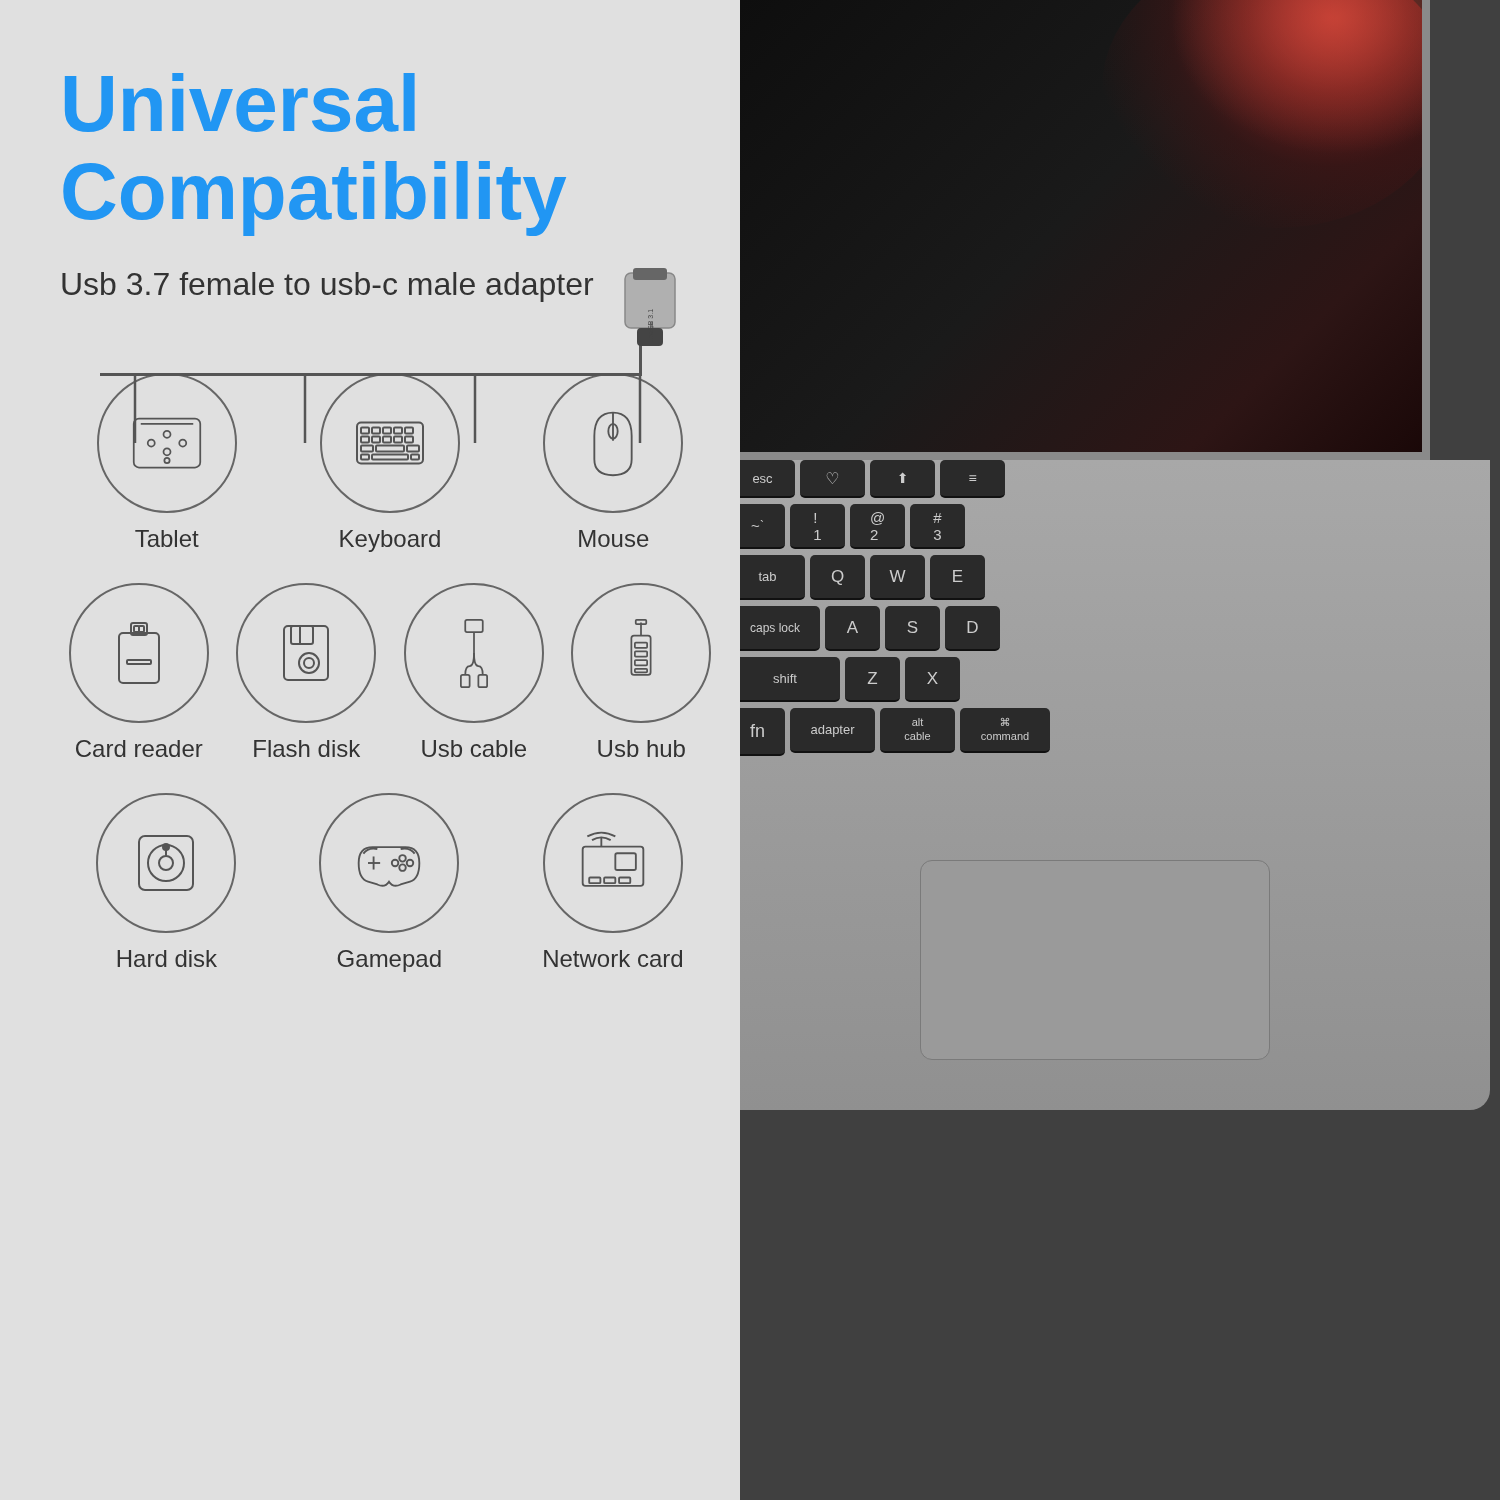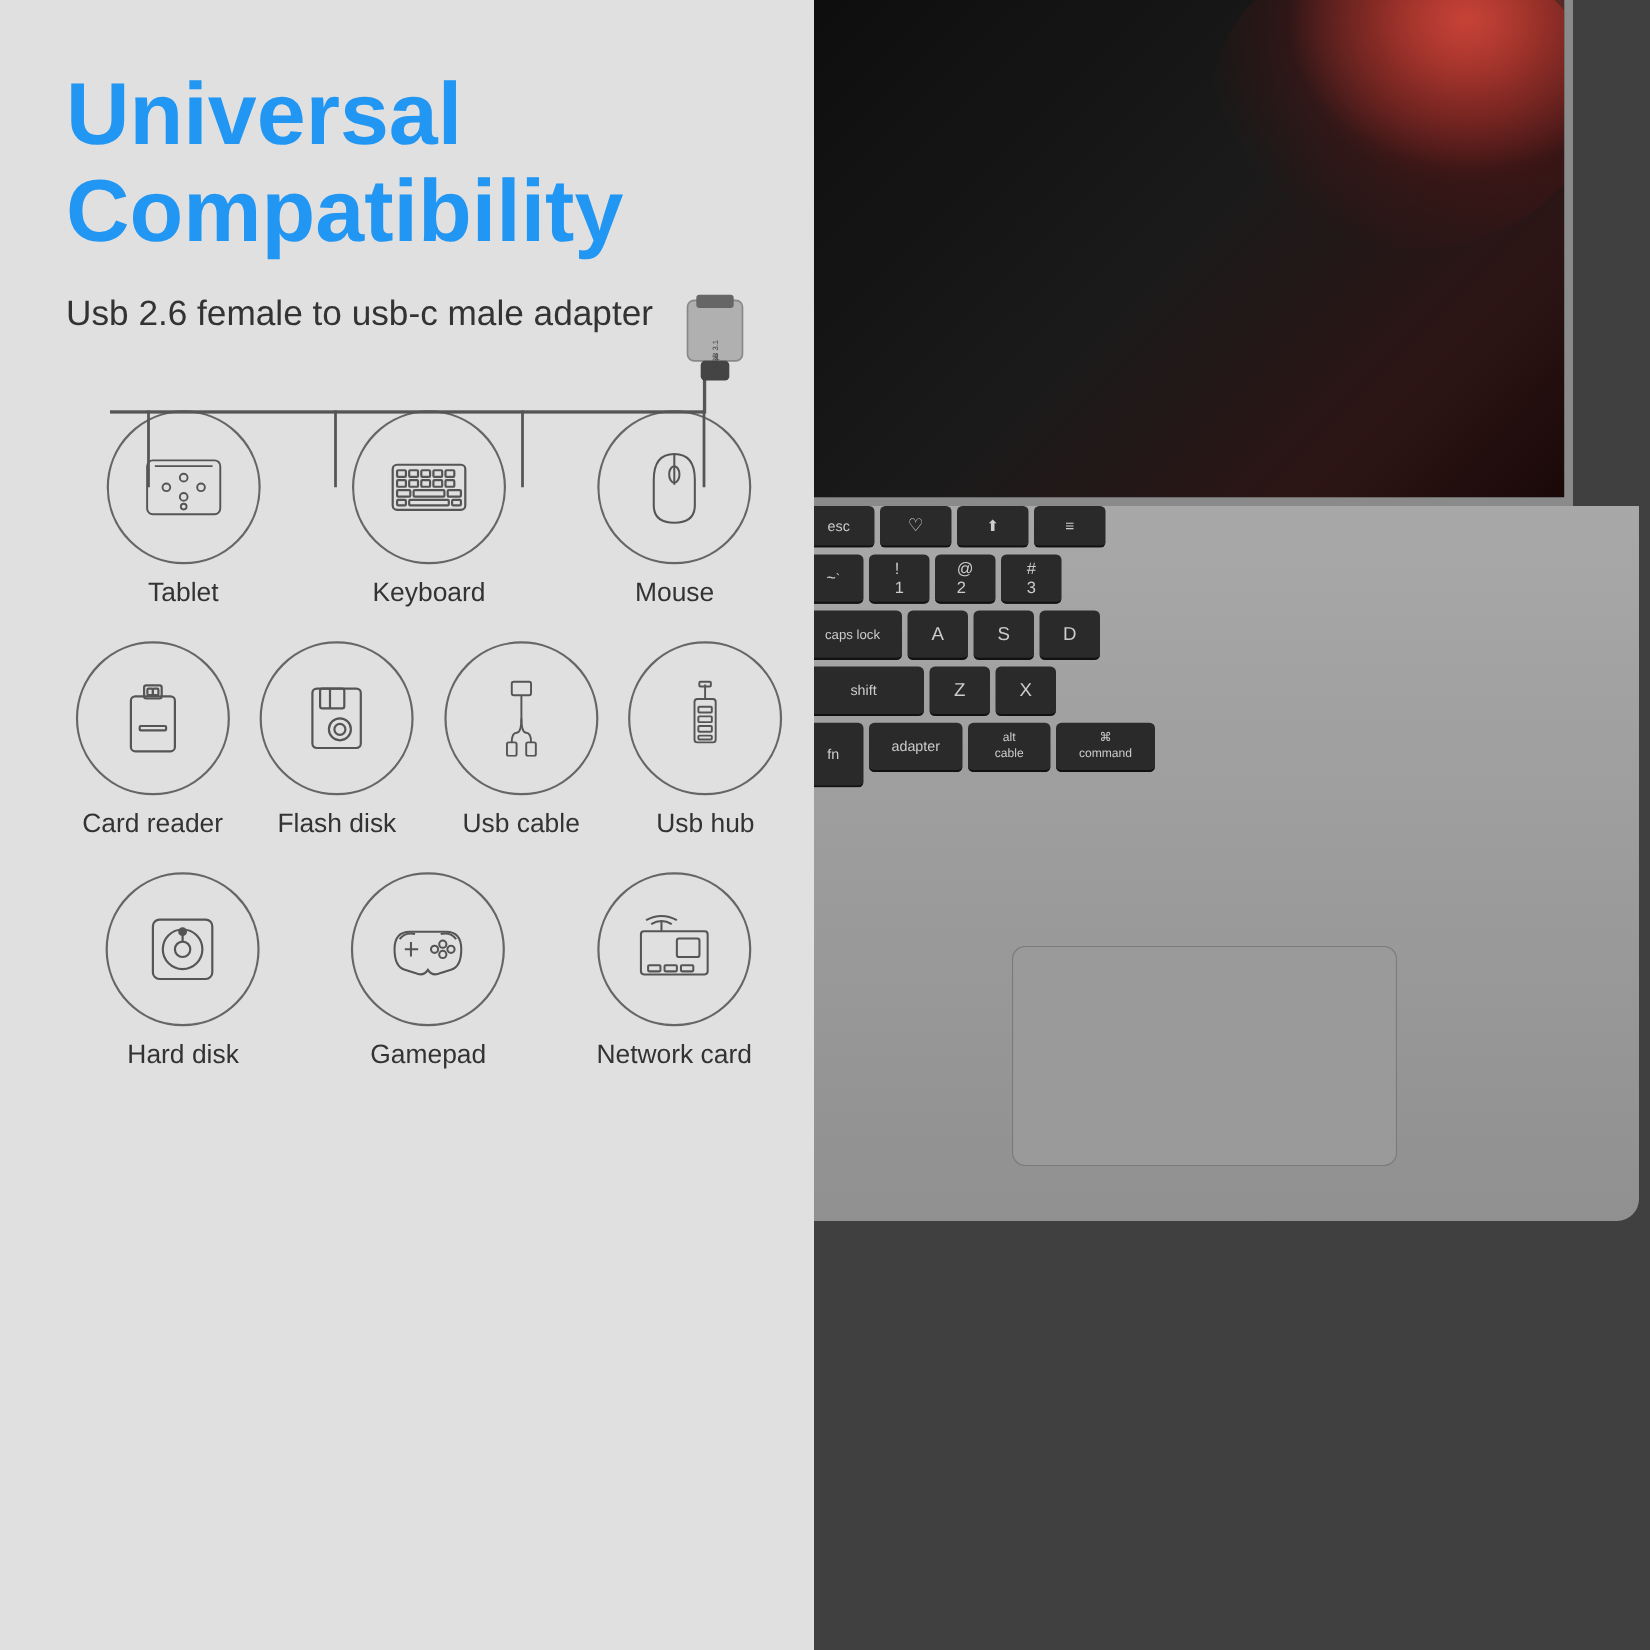--- a/index.html
+++ b/index.html
@@ -128,21 +128,21 @@
     }
   </style>
 </head>
 <body>
 
 <div class="main-container">
 
   <div class="left-panel">
 
     <h1 class="main-title">Universal<br>Compatibility</h1>
-    <p class="subtitle">Usb 2.6 female to usb-c male adapter</p>
+    <p class="subtitle">Usb 3.7 female to usb-c male adapter</p>
 
     <div class="tree-container" style="position:relative; width:660px; margin-top:10px;">
 
       <div style="position:absolute; top:0; left:40px; width:540px; height:3px; background:#555; z-index:3;"></div>
 
       <div style="position:absolute; top:-55px; right:78px; width:3px; height:58px; background:#555; z-index:3;"></div>
 
       <div style="position:absolute; top:-110px; right:30px; z-index:5;">
         <svg width="75" height="90" viewBox="0 0 75 90">
 
@@ -414,36 +414,42 @@
           <div class="key" style="width:65px;height:38px;background:#2a2a2a;border-radius:5px;display:flex;align-items:center;justify-content:center;font-size:14px;color:#ccc;border-bottom:2px solid #111;">≡</div>
         </div>
 
         <div style="display:flex;gap:5px;margin-bottom:6px;">
           <div class="key" style="width:55px;height:45px;background:#2a2a2a;border-radius:5px;display:flex;align-items:center;justify-content:center;font-size:15px;color:#ccc;border-bottom:2px solid #111;">~<br><span style="font-size:12px">`</span></div>
           <div class="key" style="width:55px;height:45px;background:#2a2a2a;border-radius:5px;display:flex;align-items:center;justify-content:center;font-size:15px;color:#ccc;border-bottom:2px solid #111;">!<br>1</div>
           <div class="key" style="width:55px;height:45px;background:#2a2a2a;border-radius:5px;display:flex;align-items:center;justify-content:center;font-size:15px;color:#ccc;border-bottom:2px solid #111;">@<br>2</div>
           <div class="key" style="width:55px;height:45px;background:#2a2a2a;border-radius:5px;display:flex;align-items:center;justify-content:center;font-size:15px;color:#ccc;border-bottom:2px solid #111;">#<br>3</div>
         </div>
 
+        <div style="display:flex;gap:5px;margin-bottom:6px;">
+          <div class="key" style="width:75px;height:45px;background:#2a2a2a;border-radius:5px;display:flex;align-items:center;justify-content:center;font-size:13px;color:#ccc;border-bottom:2px solid #111;">tab</div>
+          <div class="key" style="width:55px;height:45px;background:#2a2a2a;border-radius:5px;display:flex;align-items:center;justify-content:center;font-size:17px;color:#ccc;border-bottom:2px solid #111;">Q</div>
+          <div class="key" style="width:55px;height:45px;background:#2a2a2a;border-radius:5px;display:flex;align-items:center;justify-content:center;font-size:17px;color:#ccc;border-bottom:2px solid #111;">W</div>
+          <div class="key" style="width:55px;height:45px;background:#2a2a2a;border-radius:5px;display:flex;align-items:center;justify-content:center;font-size:17px;color:#ccc;border-bottom:2px solid #111;">E</div>
+        </div>
 
         <div style="display:flex;gap:5px;margin-bottom:6px;">
           <div class="key" style="width:90px;height:45px;background:#2a2a2a;border-radius:5px;display:flex;align-items:center;justify-content:center;font-size:12px;color:#ccc;border-bottom:2px solid #111;">caps lock</div>
           <div class="key" style="width:55px;height:45px;background:#2a2a2a;border-radius:5px;display:flex;align-items:center;justify-content:center;font-size:17px;color:#ccc;border-bottom:2px solid #111;">A</div>
           <div class="key" style="width:55px;height:45px;background:#2a2a2a;border-radius:5px;display:flex;align-items:center;justify-content:center;font-size:17px;color:#ccc;border-bottom:2px solid #111;">S</div>
           <div class="key" style="width:55px;height:45px;background:#2a2a2a;border-radius:5px;display:flex;align-items:center;justify-content:center;font-size:17px;color:#ccc;border-bottom:2px solid #111;">D</div>
         </div>
 
         <div style="display:flex;gap:5px;margin-bottom:6px;align-items:flex-end;">
           <div class="key" style="width:110px;height:45px;background:#2a2a2a;border-radius:5px;display:flex;align-items:center;justify-content:center;font-size:13px;color:#ccc;border-bottom:2px solid #111;">shift</div>
           <div class="key" style="width:55px;height:45px;background:#2a2a2a;border-radius:5px;display:flex;align-items:center;justify-content:center;font-size:17px;color:#ccc;border-bottom:2px solid #111;">Z</div>
           <div class="key" style="width:55px;height:45px;background:#2a2a2a;border-radius:5px;display:flex;align-items:center;justify-content:center;font-size:17px;color:#ccc;border-bottom:2px solid #111;">X</div>
         </div>
 
         <div style="display:flex;gap:5px;margin-bottom:6px;">
-          <div class="key" style="width:55px;height:59px;background:#2a2a2a;border-radius:5px;display:flex;align-items:center;justify-content:center;font-size:13px;color:#ccc;border-bottom:2px solid #111;">fn</div>
+          <div class="key" style="width:55px;height:48px;background:#2a2a2a;border-radius:5px;display:flex;align-items:center;justify-content:center;font-size:18px;color:#ccc;border-bottom:2px solid #111;">fn</div>
           <div class="key" style="width:85px;height:45px;background:#2a2a2a;border-radius:5px;display:flex;align-items:center;justify-content:center;font-size:13px;color:#ccc;border-bottom:2px solid #111;">adapter</div>
 
           <div class="key" style="width:75px;height:45px;background:#2a2a2a;border-radius:5px;display:flex;flex-direction:column;align-items:center;justify-content:center;font-size:11px;color:#ccc;border-bottom:2px solid #111;line-height:1.2;">
             <span>alt</span>
             <span>cable</span>
           </div>
           <div class="key" style="width:90px;height:45px;background:#2a2a2a;border-radius:5px;display:flex;flex-direction:column;align-items:center;justify-content:center;font-size:11px;color:#ccc;border-bottom:2px solid #111;line-height:1.2;">
             <span>⌘</span>
             <span>command</span>
           </div>

